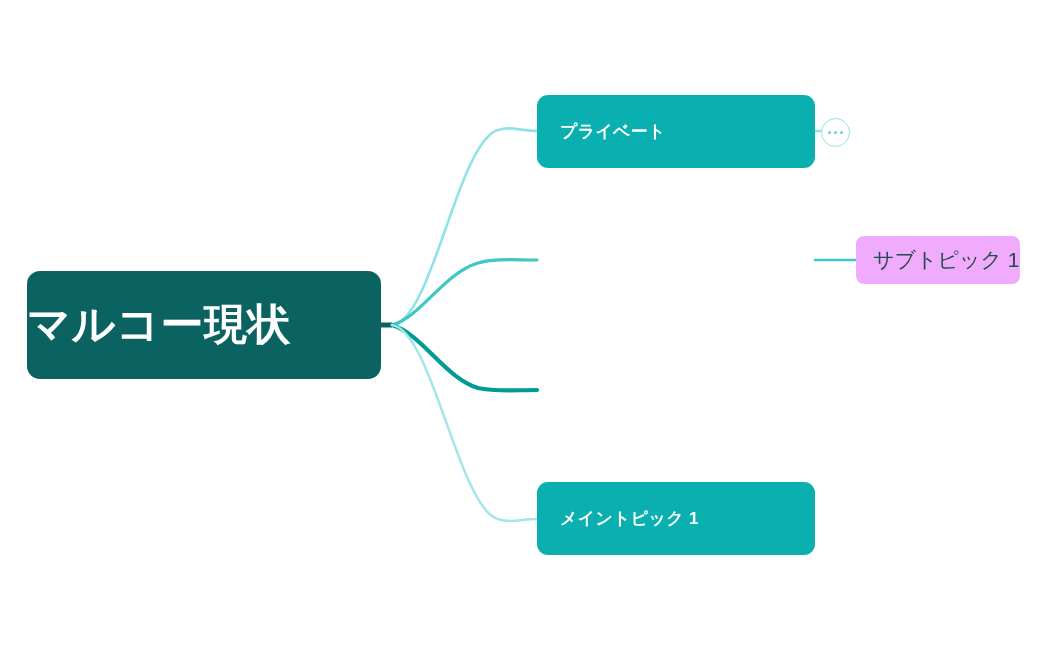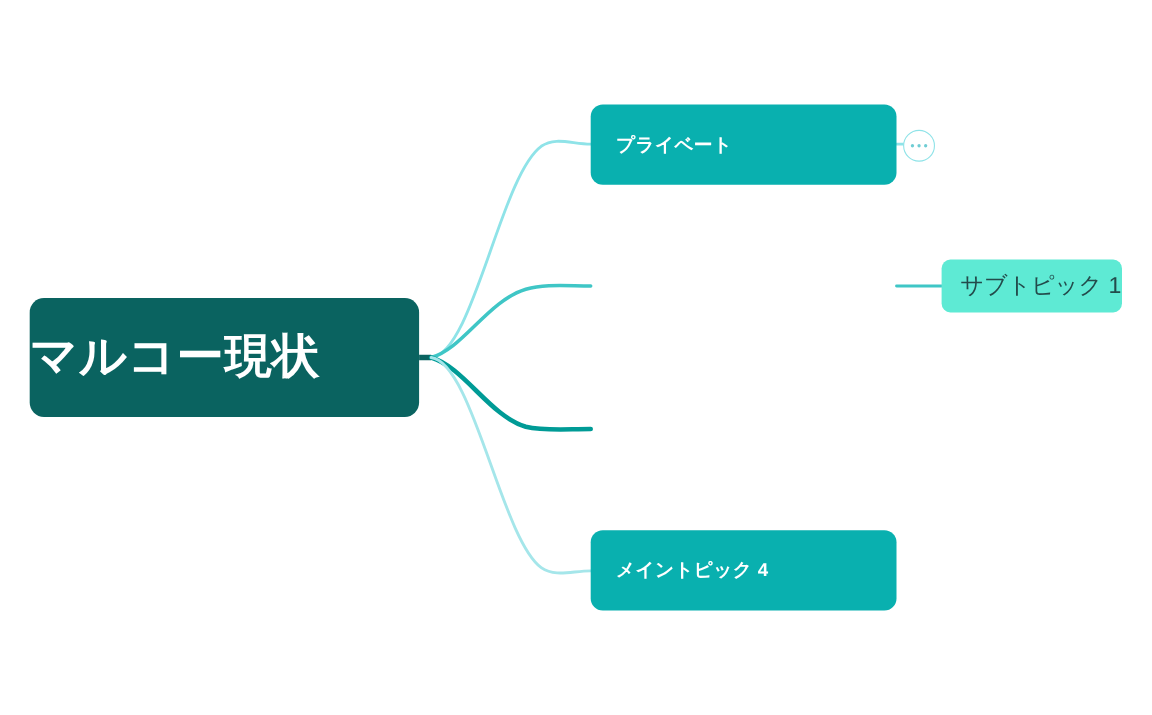--- a/index.html
+++ b/index.html
@@ -63,21 +63,21 @@
   .node-main-1 { left: 537px; top: 95px; }
   .node-main-2 { left: 537px; top: 224px; }
   .node-main-3 { left: 537px; top: 353px; }
   .node-main-4 { left: 537px; top: 482px; }
 
   .node-sub {
     left: 856px;
     top: 236px;
     width: 164px;
     height: 48px;
-    background: #5eead4;
+    background: #f0abfc;
     border-radius: 8px;
   }
   .node-sub .node-label {
     color: #234b4b;
     font-size: 21px;
     font-weight: normal;
     padding-left: 17px;
     line-height: 1.15;
   }
 
@@ -128,21 +128,21 @@
     <span class="node-label">マルコー現状</span>
   </div>
 
   <div class="node node-main node-main-1">
     <span class="node-label">プライベート</span>
   </div>
 
 
 
   <div class="node node-main node-main-4">
-    <span class="node-label">メイントピック 4</span>
+    <span class="node-label">メイントピック 1</span>
   </div>
 
   <div class="node node-sub">
     <span class="node-label">サブトピック 1</span>
   </div>
 
   <div class="expander">
     <span class="dot"></span>
     <span class="dot"></span>
     <span class="dot"></span>

